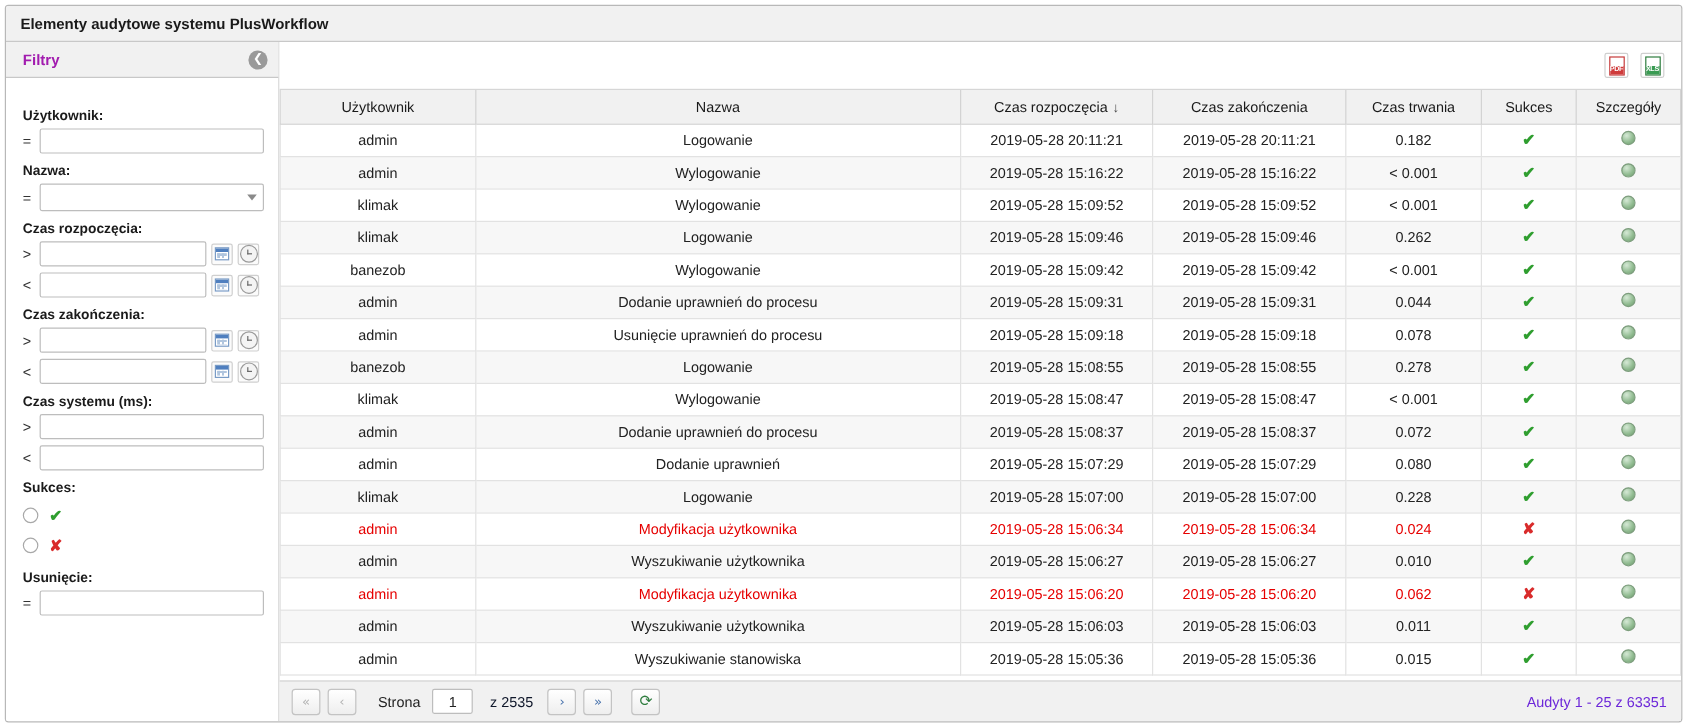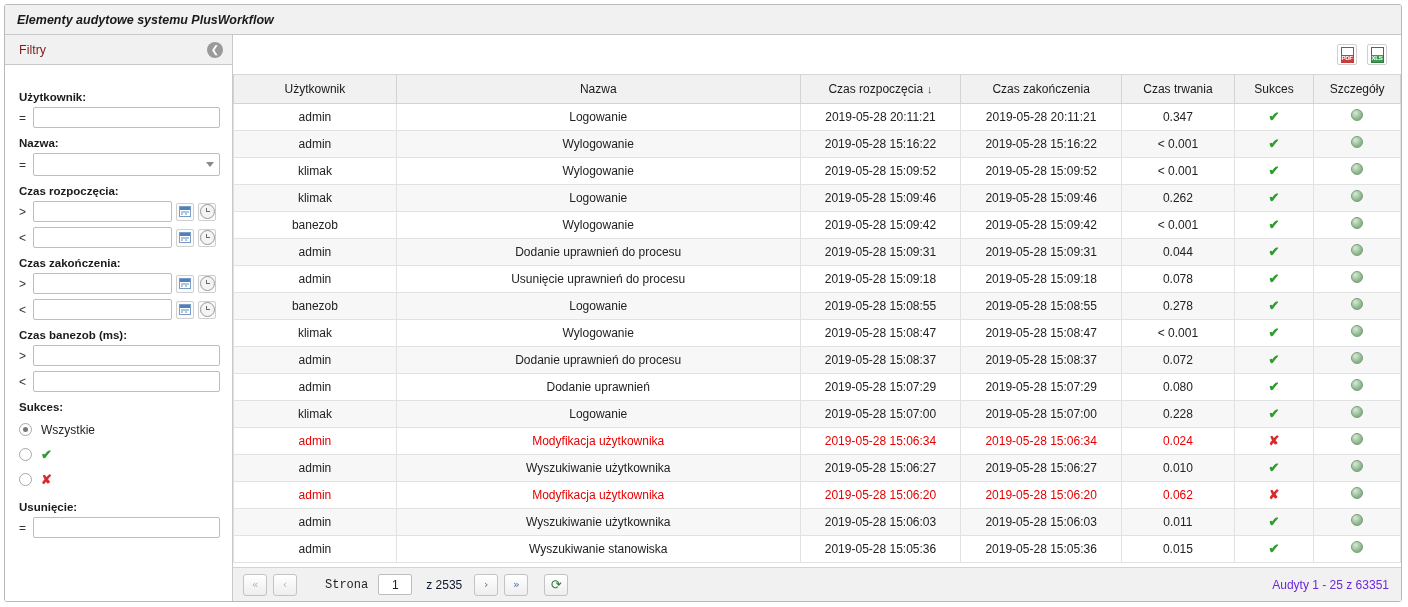--- a/index.html
+++ b/index.html
@@ -38,21 +38,20 @@
     min-height: 30px;
     background: #f1f1f1;
     border-bottom: 1px solid #c8c8c8;
     display: flex;
     align-items: center;
     padding: 0 12px;
     box-sizing: border-box;
     font-weight: bold;
     font-size: 12.5px;
     color: #1a1a1a;
-    font-style: italic;
   }
   .body-area {
     flex: 1;
     display: flex;
     align-items: stretch;
     background: #ffffff;
     overflow: hidden;
   }
 
   
@@ -70,23 +69,23 @@
     min-height: 30px;
     background: #f1f1f1;
     border-bottom: 1px solid #c8c8c8;
     display: flex;
     align-items: center;
     justify-content: space-between;
     padding: 0 9px 0 14px;
     box-sizing: border-box;
   }
   .sidebar-title {
-    font-weight: normal;
+    font-weight: bold;
     font-size: 12.5px;
-    color: #7f1d1d;
+    color: #a21caf;
   }
   .collapse-btn {
     width: 16px;
     height: 16px;
     border-radius: 50%;
     background: #9a9a9a;
     color: #ffffff;
     font-size: 10px;
     line-height: 16px;
     text-align: center;
@@ -373,21 +372,21 @@
     display: flex;
     align-items: center;
     justify-content: center;
     font-size: 11px;
     color: #4a74ad;
     cursor: pointer;
     box-sizing: border-box;
     font-family: "DejaVu Sans", sans-serif;
   }
   .pbtn.disabled { color: #b4b4b4; }
-  .pg-label { font-size: 12px; color: #222222; margin: 0 4px 0 22px; font-family: Liberation Mono, monospace; }
+  .pg-label { font-size: 12px; color: #222222; margin: 0 4px 0 12px; }
   .pg-input {
     width: 34px; height: 21px;
     border: 1px solid #bdbdbd;
     border-radius: 2px;
     text-align: center;
     font-family: "Liberation Sans", sans-serif;
     font-size: 12px;
     box-sizing: border-box;
     color: #222222;
   }
@@ -469,35 +468,31 @@
             <span class="op">&lt;</span>
             <input class="inp narrow" type="text" value="" style="">
             <span class="mini-btn">
                 <span class="cal-ico"></span>
               </span>
             <span class="mini-btn">
                 <span class="clock-ico"></span>
               </span>
           </div>
 
-          <div class="flabel">Czas banezob (ms):</div>
+          <div class="flabel">Czas systemu (ms):</div>
           <div class="frow">
             <span class="op">&gt;</span>
             <input class="inp" type="text" value="" style="">
           </div>
           <div class="frow">
             <span class="op">&lt;</span>
             <input class="inp" type="text" value="" style="">
           </div>
 
           <div class="flabel">Sukces:</div>
-          <div class="radio-row">
-            <span class="radio checked"></span>
-            <span class="radio-label">Wszystkie</span>
-          </div>
           <div class="radio-row">
             <span class="radio"></span>
             <span class="tick">✔</span>
           </div>
           <div class="radio-row">
             <span class="radio"></span>
             <span class="cross">✘</span>
           </div>
 
           <div class="flabel">Usunięcie:</div>
@@ -545,21 +540,21 @@
                 <th><span>Sukces</span></th>
                 <th><span>Szczegóły</span></th>
               </tr>
             </thead>
             <tbody id="tbody">
                 <tr>
                   <td>admin</td>
                   <td>Logowanie</td>
                   <td>2019-05-28 20:11:21</td>
                   <td>2019-05-28 20:11:21</td>
-                  <td>0.347</td>
+                  <td>0.182</td>
                   <td><span class="tick">✔</span></td>
                   <td><span class="detail-ico"></span></td>
                 </tr>
                 <tr class="alt">
                   <td>admin</td>
                   <td>Wylogowanie</td>
                   <td>2019-05-28 15:16:22</td>
                   <td>2019-05-28 15:16:22</td>
                   <td>&lt; 0.001</td>
                   <td><span class="tick">✔</span></td>

